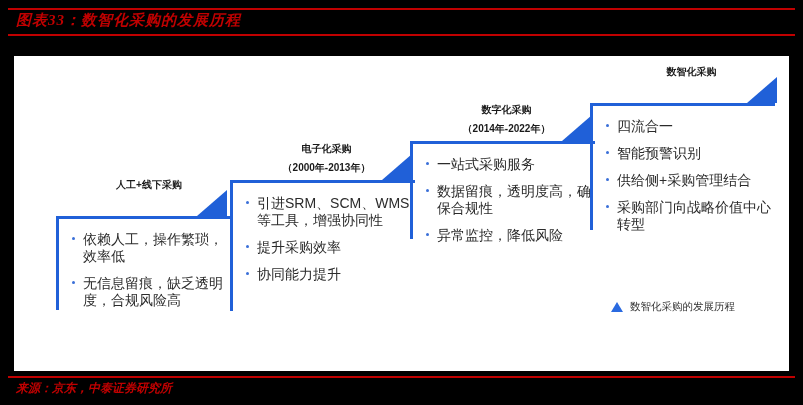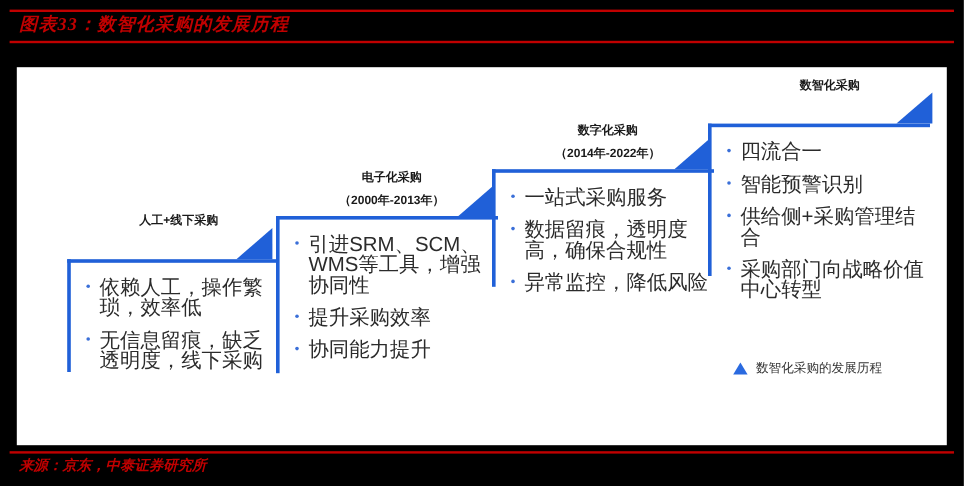--- a/index.html
+++ b/index.html
@@ -90,21 +90,21 @@
     border-color: transparent transparent #2060d8 transparent;
   }
 
   
   .bullets {
     position: absolute;
   }
   .bullet {
     position: relative;
     padding-left: 12px;
-    font-size: 17px;
+    font-size: 14px;
     line-height: 17px;
     color: #2b2b2b;
     margin-bottom: 10px;
   }
   .bullet::before {
     content: "";
     position: absolute;
     left: 1px;
     top: 6px;
     width: 3px;
@@ -174,21 +174,21 @@
 
   <div class="stage">
     <div class="stage-title" style="left:55px; top:119px; width:160px;">
       <span>人工+线下采购</span>
     </div>
     <div class="arrow" style="left:183px; top:134px;"></div>
     <div class="bracket-top" style="left:42px; top:160px; width:174px;"></div>
     <div class="bracket-left" style="left:42px; top:160px; height:94px;"></div>
     <div class="bullets" style="left:57px; top:175px; width:160px;">
       <div class="bullet">依赖人工，操作繁琐，效率低</div>
-      <div class="bullet">无信息留痕，缺乏透明度，线下采购</div>
+      <div class="bullet">无信息留痕，缺乏透明度，合规风险高</div>
     </div>
   </div>
 
   <div class="stage">
     <div class="stage-title" style="left:225px; top:83px; width:175px;">
       <span>电子化采购</span>
       <span class="line2">（2000年-2013年）</span>
     </div>
     <div class="arrow" style="left:368px; top:98px;"></div>
     <div class="bracket-top" style="left:216px; top:124px; width:185px;"></div>

